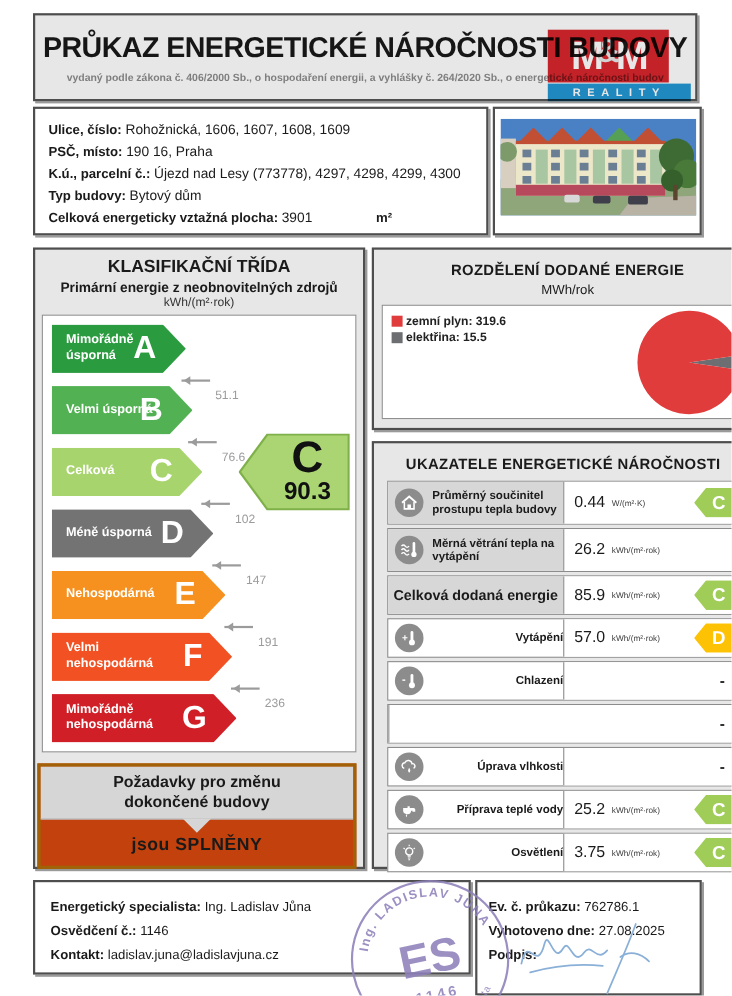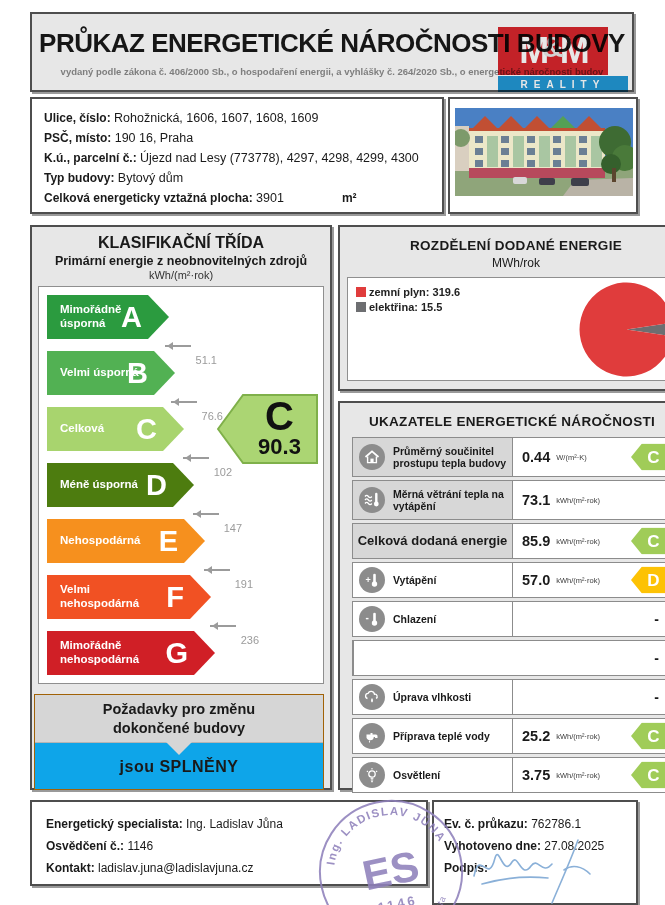--- a/index.html
+++ b/index.html
@@ -41,49 +41,49 @@
   .cls-label{color:#fff;font-weight:bold;font-size:11.5px;line-height:1.2;width:92px;}
   .cls-letter{position:absolute;right:27px;top:50%;transform:translateY(-50%);color:#fff;font-weight:bold;font-size:29px;}
   .cls-threshold{position:absolute;right:-48px;bottom:-14px;width:100px;height:14px;display:flex;align-items:center;justify-content:flex-end;gap:5px;}
   .th-line{width:26px;height:2px;background:#9b9b9b;position:relative;display:inline-block;}
   .th-line::before{content:"";position:absolute;left:-2px;top:-3px;border:4px solid transparent;border-right:6px solid #9b9b9b;}
   .th-num{font-size:11px;color:#9b9b9b;margin-top:28px;}
   #current-arrow{position:absolute;right:5px;top:107px;width:101px;height:70px;}
   #current-arrow .txt{position:absolute;left:24px;top:0;width:77px;height:70px;display:flex;flex-direction:column;align-items:center;justify-content:center;}
   #current-letter{font-size:40px;font-weight:bold;line-height:36px;color:#111;}
   #current-value{font-size:22px;font-weight:bold;color:#111;}
-  #req-box{margin:10px 6px 0 2px;height:96px;background:#0ea5e9;border:1px solid #a16207;box-sizing:border-box;}
+  #req-box{margin:10px 6px 0 2px;height:96px;background:#c2410c;border:3px solid #a16207;box-sizing:border-box;}
   #req-band{height:47px;background:#d6d6d6;border-bottom:1px solid #b5b5b5;position:relative;display:flex;align-items:center;justify-content:center;text-align:center;}
   #req-band .t{font-size:14.5px;font-weight:bold;max-width:200px;line-height:1.25;}
   #req-band::after{content:"";position:absolute;left:50%;bottom:-13px;transform:translateX(-50%);border:13px solid transparent;border-top:13px solid #d6d6d6;border-bottom:none;}
   #req-result{height:48px;display:flex;align-items:center;justify-content:center;font-size:16px;font-weight:bold;letter-spacing:0.5px;}
 
   
   #pie-box{left:338px;top:225px;width:356px;height:166px;text-align:center;}
   .pie-title{font-size:13.5px;font-weight:bold;margin-top:11px;letter-spacing:0.3px;}
   .pie-unit{font-size:12px;margin-top:3px;}
   #pie-inset{margin:7px 7px 0 7px;height:104px;position:relative;text-align:left;}
   #legend{position:absolute;left:8px;top:8px;}
   .legend-item{display:flex;align-items:center;gap:3px;font-size:11px;font-weight:bold;margin-bottom:3px;color:#222;}
   .swatch{width:10px;height:10px;display:inline-block;}
   #pie-svg{position:absolute;right:8px;top:2px;}
 
   
   #ind-box{left:338px;top:401px;width:348px;height:389px;padding:5px 12px;}
   .ind-title{text-align:center;font-size:13.5px;font-weight:bold;margin:6px 0 8px 0;letter-spacing:0.3px;}
   .ind-row{display:flex;border:1px solid #8c8c8c;background:#fff;height:36px;margin-bottom:3px;box-sizing:border-box;}
   .ind-row.h40{height:40px;}
-  .ind-cell-label{flex:0 0 159px;display:flex;align-items:center;gap:8px;padding-left:6px;box-sizing:border-box;}
+  .ind-cell-label{flex:0 0 159px;display:flex;align-items:center;gap:8px;padding-left:6px;box-sizing:border-box;justify-content:space-between;}
   .ind-row.shaded .ind-cell-label{background:#d7d7d7;}
   .ind-cell-label.center{justify-content:center;padding-left:0;}
   .ind-icon{width:26px;height:26px;border-radius:50%;background:#8c8c8c;display:flex;align-items:center;justify-content:center;flex-shrink:0;}
   .ind-label{font-weight:bold;font-size:10.5px;line-height:1.18;}
   .ind-label.big{font-size:13px;}
   .ind-cell-value{flex:1;border-left:1px solid #8c8c8c;display:flex;align-items:center;padding-left:9px;gap:6px;position:relative;background:#fff;}
-  .ind-value{font-weight:bold;font-size:14.5px;}
+  .ind-value{font-weight:normal;font-size:14.5px;}
   .ind-unit{font-size:7.5px;color:#3c3c3c;}
   .badge{position:absolute;right:3px;top:50%;transform:translateY(-50%);width:37px;height:27px;color:#fff;font-weight:bold;font-size:17px;display:flex;align-items:center;justify-content:center;padding-left:8px;box-sizing:border-box;
     clip-path:polygon(0 50%,11px 0,100% 0,100% 100%,11px 100%);}
   .dash{position:absolute;right:12px;font-weight:bold;font-size:14px;}
 
   
   #footer-left{left:30px;top:800px;width:398px;height:86px;background:#fff;padding:9px 0 0 14px;}
   #footer-right{left:432px;top:800px;width:206px;height:105px;background:#fff;padding:9px 0 0 10px;}
   .f-row{margin:4px 0;font-size:12px;line-height:18px;white-space:nowrap;}
   .f-label{font-weight:bold;}
@@ -202,21 +202,21 @@
         <span class="cls-label">Celková</span>
         <span class="cls-letter">C</span>
       </div>
       <div class="cls-threshold">
           <span class="th-line"></span>
           <span class="th-num">102</span>
         </div>
     </div>
 
     <div class="cls-row" style="width: 147px;">
-      <div class="cls-arrow" style="background: #4d7c0f;">
+      <div class="cls-arrow" style="background: #737373;">
         <span class="cls-label">Méně úsporná</span>
         <span class="cls-letter">D</span>
       </div>
       <div class="cls-threshold">
           <span class="th-line"></span>
           <span class="th-num">147</span>
         </div>
     </div>
 
     <div class="cls-row" style="width: 158px;">
@@ -318,21 +318,21 @@
               <path d="M1 8 q1.7-2.2 3.4 0 t3.4 0"></path>
               <path d="M1 11.5 q1.7-2.2 3.4 0 t3.4 0"></path>
             </g>
             <line x1="12.3" y1="2" x2="12.3" y2="10" stroke="#fff" stroke-width="2.4" stroke-linecap="round"></line>
             <circle cx="12.3" cy="12" r="2.4" fill="#fff"></circle>
           </svg>
       </span>
       <span class="ind-label">Měrná větrání tepla na vytápění</span>
     </div>
     <div class="ind-cell-value">
-      <span class="ind-value">73.1</span>
+      <span class="ind-value">26.2</span>
       <span class="ind-unit">kWh/(m²·rok)</span>
     </div>
   </div>
 
   <div class="ind-row shaded">
     <div class="ind-cell-label center">
       <span class="ind-label big">Celková dodaná energie</span>
     </div>
     <div class="ind-cell-value">
       <span class="ind-value">85.9</span>

